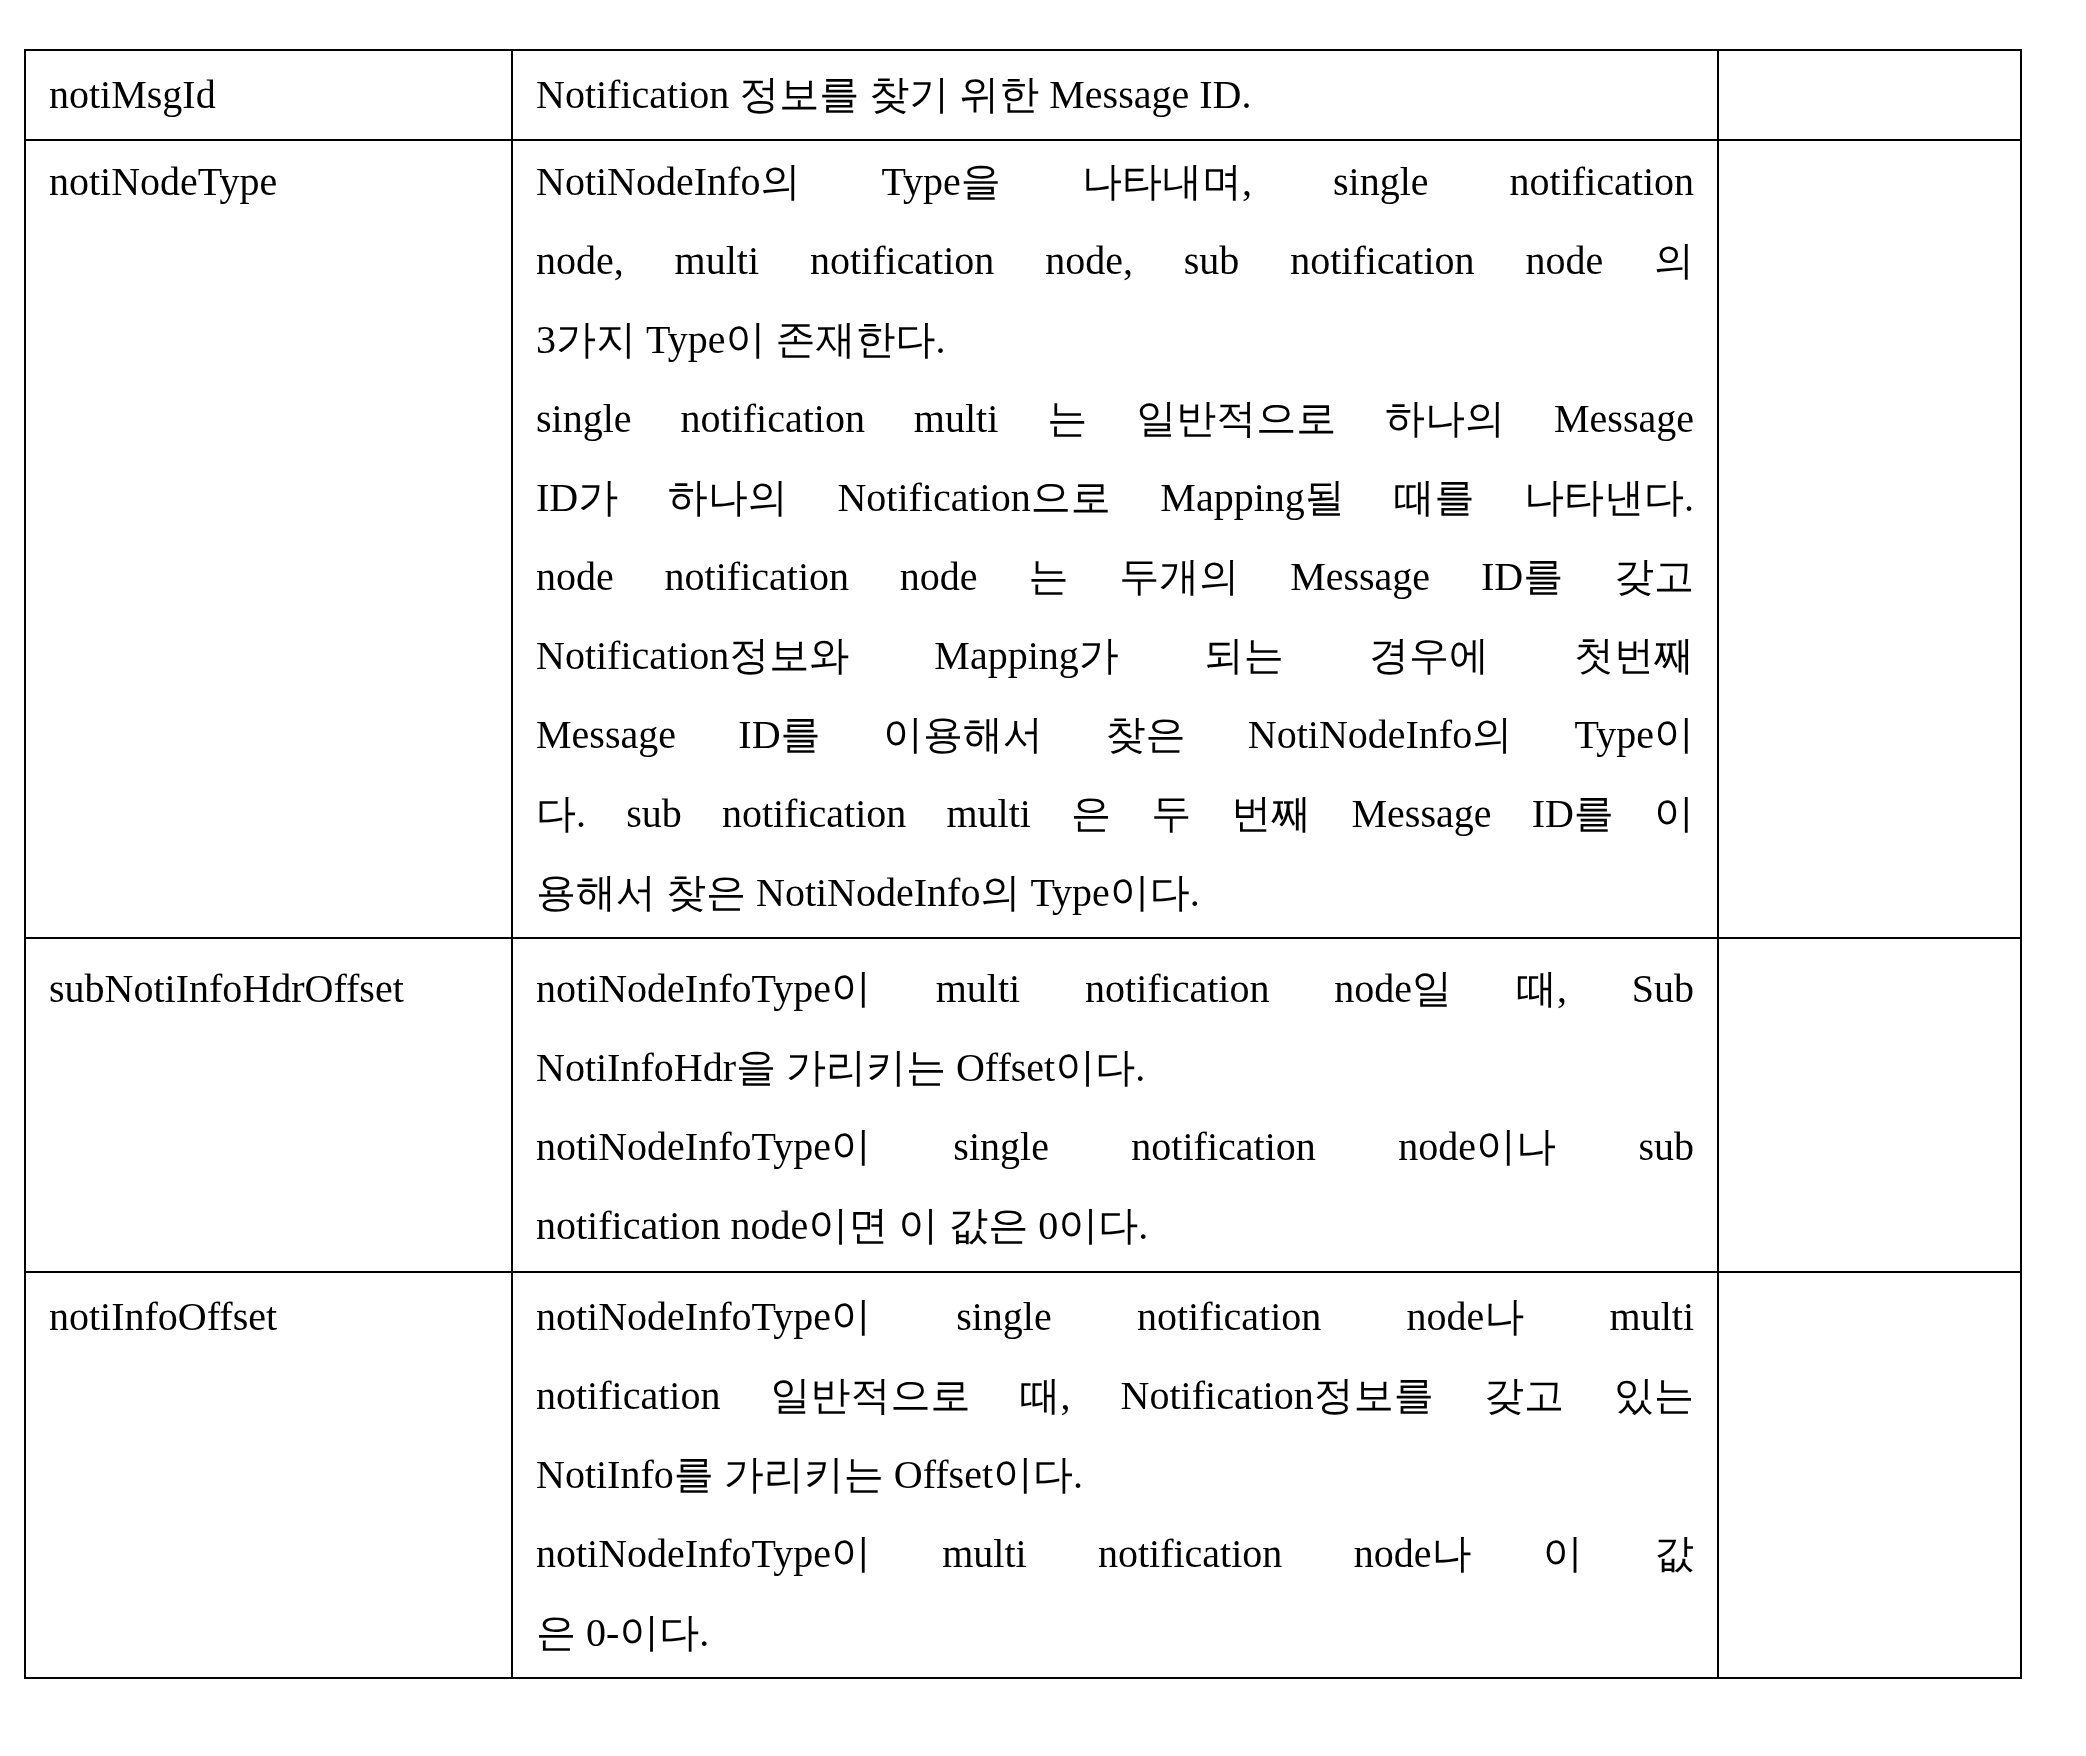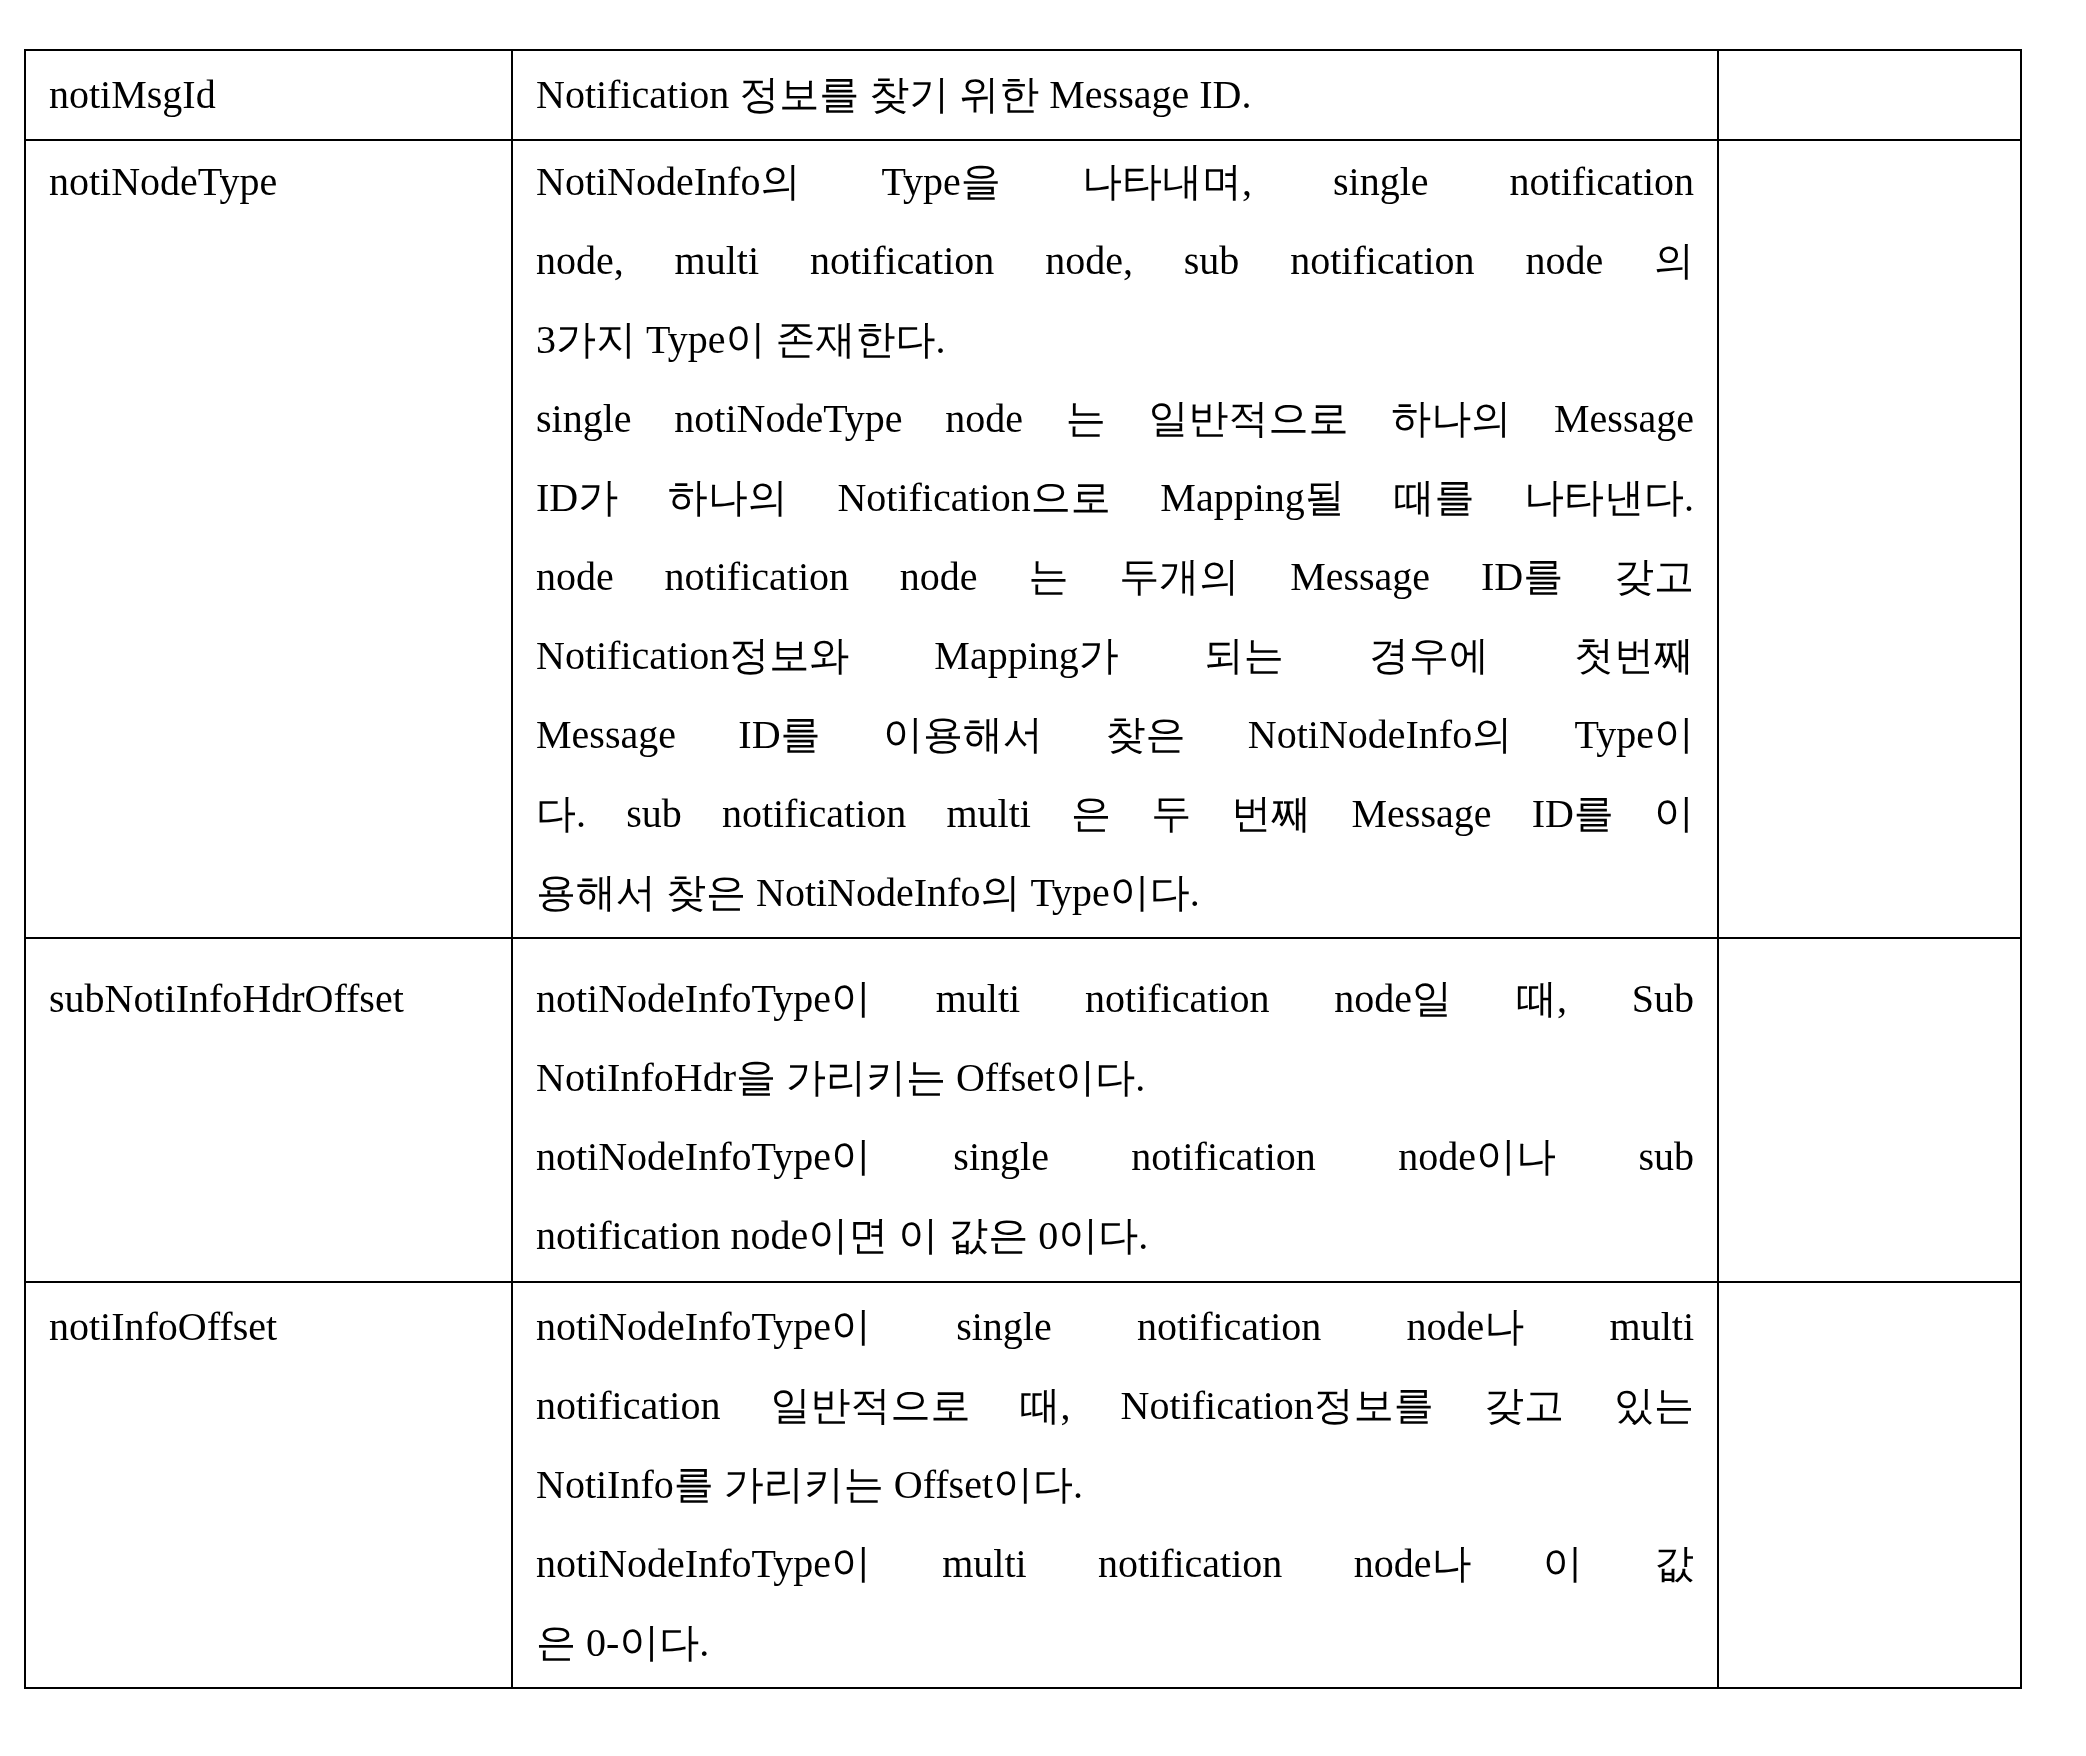--- a/index.html
+++ b/index.html
@@ -13,21 +13,21 @@
     border: 2.6px solid #000; vertical-align: top;
     padding: 17.6px 23px 5.2px 23px;
     font-size: 40px; line-height: 79px;
   }
   col.c1 { width: 487px; }
   col.c2 { width: 1206px; }
   col.c3 { width: 303px; }
   tr.hdr td { height: 56px; padding-top: 4.1px; }
   tr.r1 td { height: 56px; padding-top: 4.1px; margin-left: 12px; }
   tr.r2 td { height: 752px; padding-top: 1px; }
-  tr.r3 td { height: 289px; padding-top: 20px; }
+  tr.r3 td { height: 289px; padding-top: 10px; }
   tr.r4 td { height: 367px; padding-top: 4.1px; }
   .line { display: block; text-align: justify; text-align-last: justify; white-space: nowrap; }
   .line.last { text-align-last: left; }
   .field-name { white-space: nowrap; }
 </style>
 </head>
 <body>
 
 <table class="fields">
   <colgroup>
@@ -42,21 +42,21 @@
       <span class="line last">Notification 정보를 찾기 위한 Message ID.</span>
     </td>
     <td></td>
   </tr>
   <tr class="r2">
     <td class="field-name">notiNodeType</td>
     <td>
       <span class="line">NotiNodeInfo의 Type을 나타내며, single notification</span>
       <span class="line">node, multi notification node, sub notification node 의</span>
       <span class="line last">3가지 Type이 존재한다.</span>
-      <span class="line">single notiNodeType node 는 일반적으로 하나의 Message</span>
+      <span class="line">single notification multi 는 일반적으로 하나의 Message</span>
       <span class="line">ID가 하나의 Notification으로 Mapping될 때를 나타낸다.</span>
       <span class="line">node notification node 는 두개의 Message ID를 갖고</span>
       <span class="line">Notification정보와 Mapping가 되는 경우에 첫번째</span>
       <span class="line">Message ID를 이용해서 찾은 NotiNodeInfo의 Type이</span>
       <span class="line">다. sub notification multi 은 두 번째 Message ID를 이</span>
       <span class="line last">용해서 찾은 NotiNodeInfo의 Type이다.</span>
     </td>
     <td></td>
   </tr>
   <tr class="r3">

